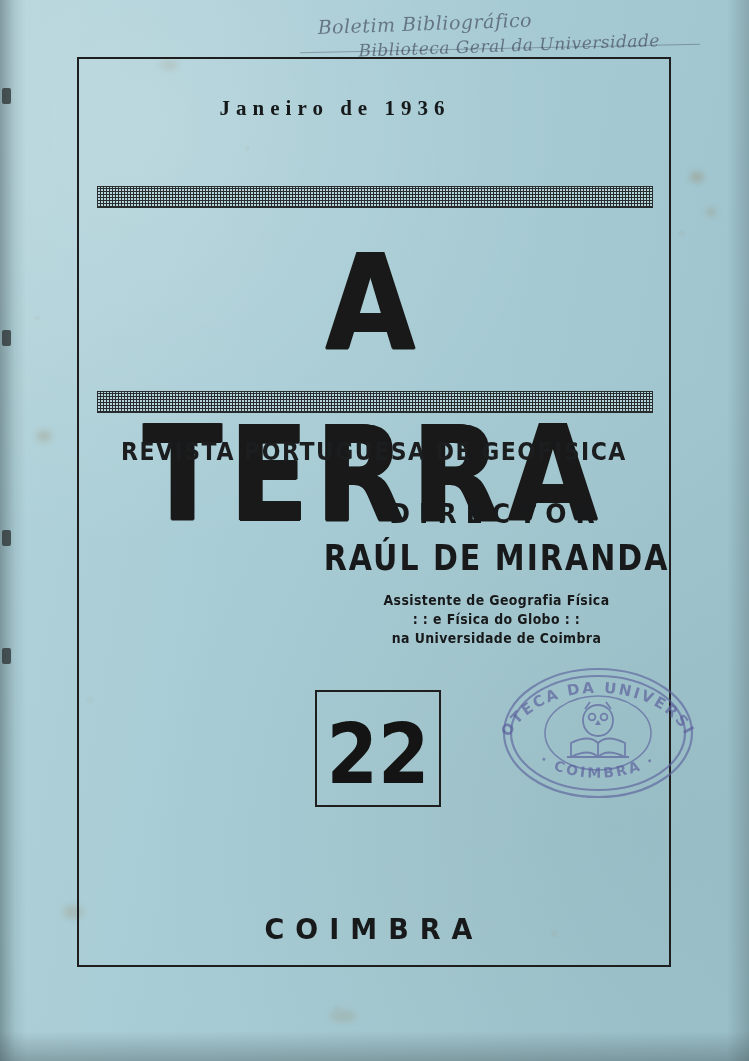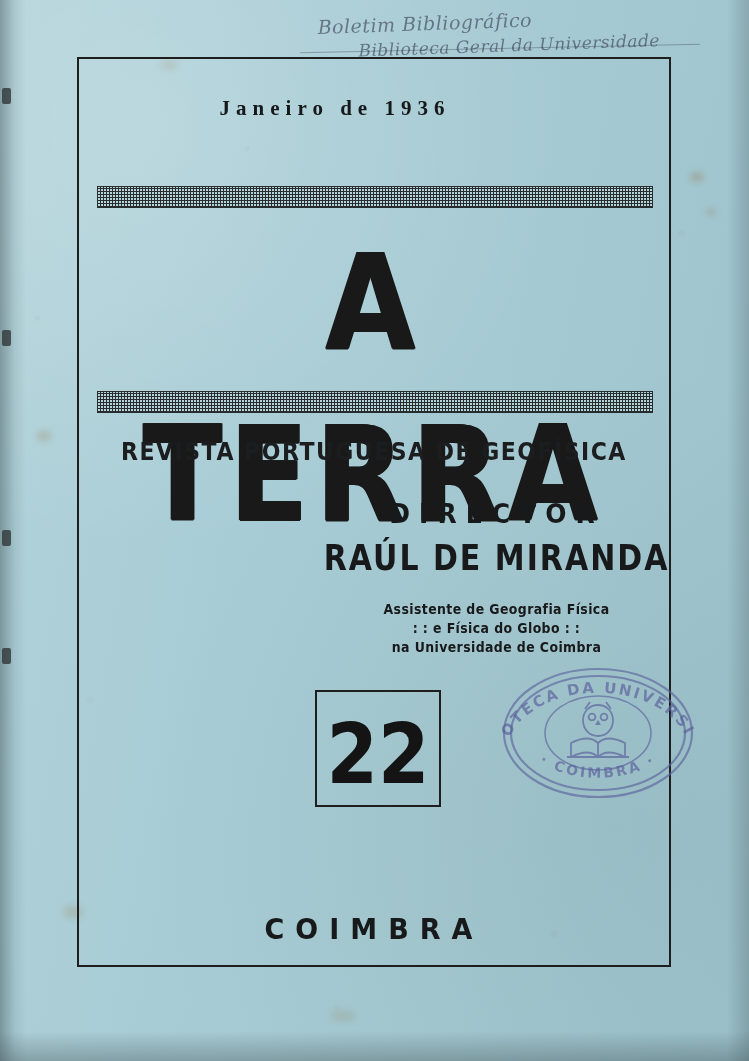--- a/index.html
+++ b/index.html
@@ -162,21 +162,21 @@
   }
   .affil {
     font-family: "DejaVu Sans", sans-serif;
     font-size: 12.5px;
     font-weight: bold;
     letter-spacing: .4px;
     line-height: 19px;
     transform: scaleY(1.08);
     transform-origin: top center;
   }
-  #affil-block { margin-top: 27px; }
+  #affil-block { margin-top: 18px; }
 
   
   #issue-box {
     position: absolute;
     left: 315px;
     top: 690px;
     width: 126px;
     height: 117px;
     border: 2px solid #1e1e1e;
     box-sizing: border-box;

